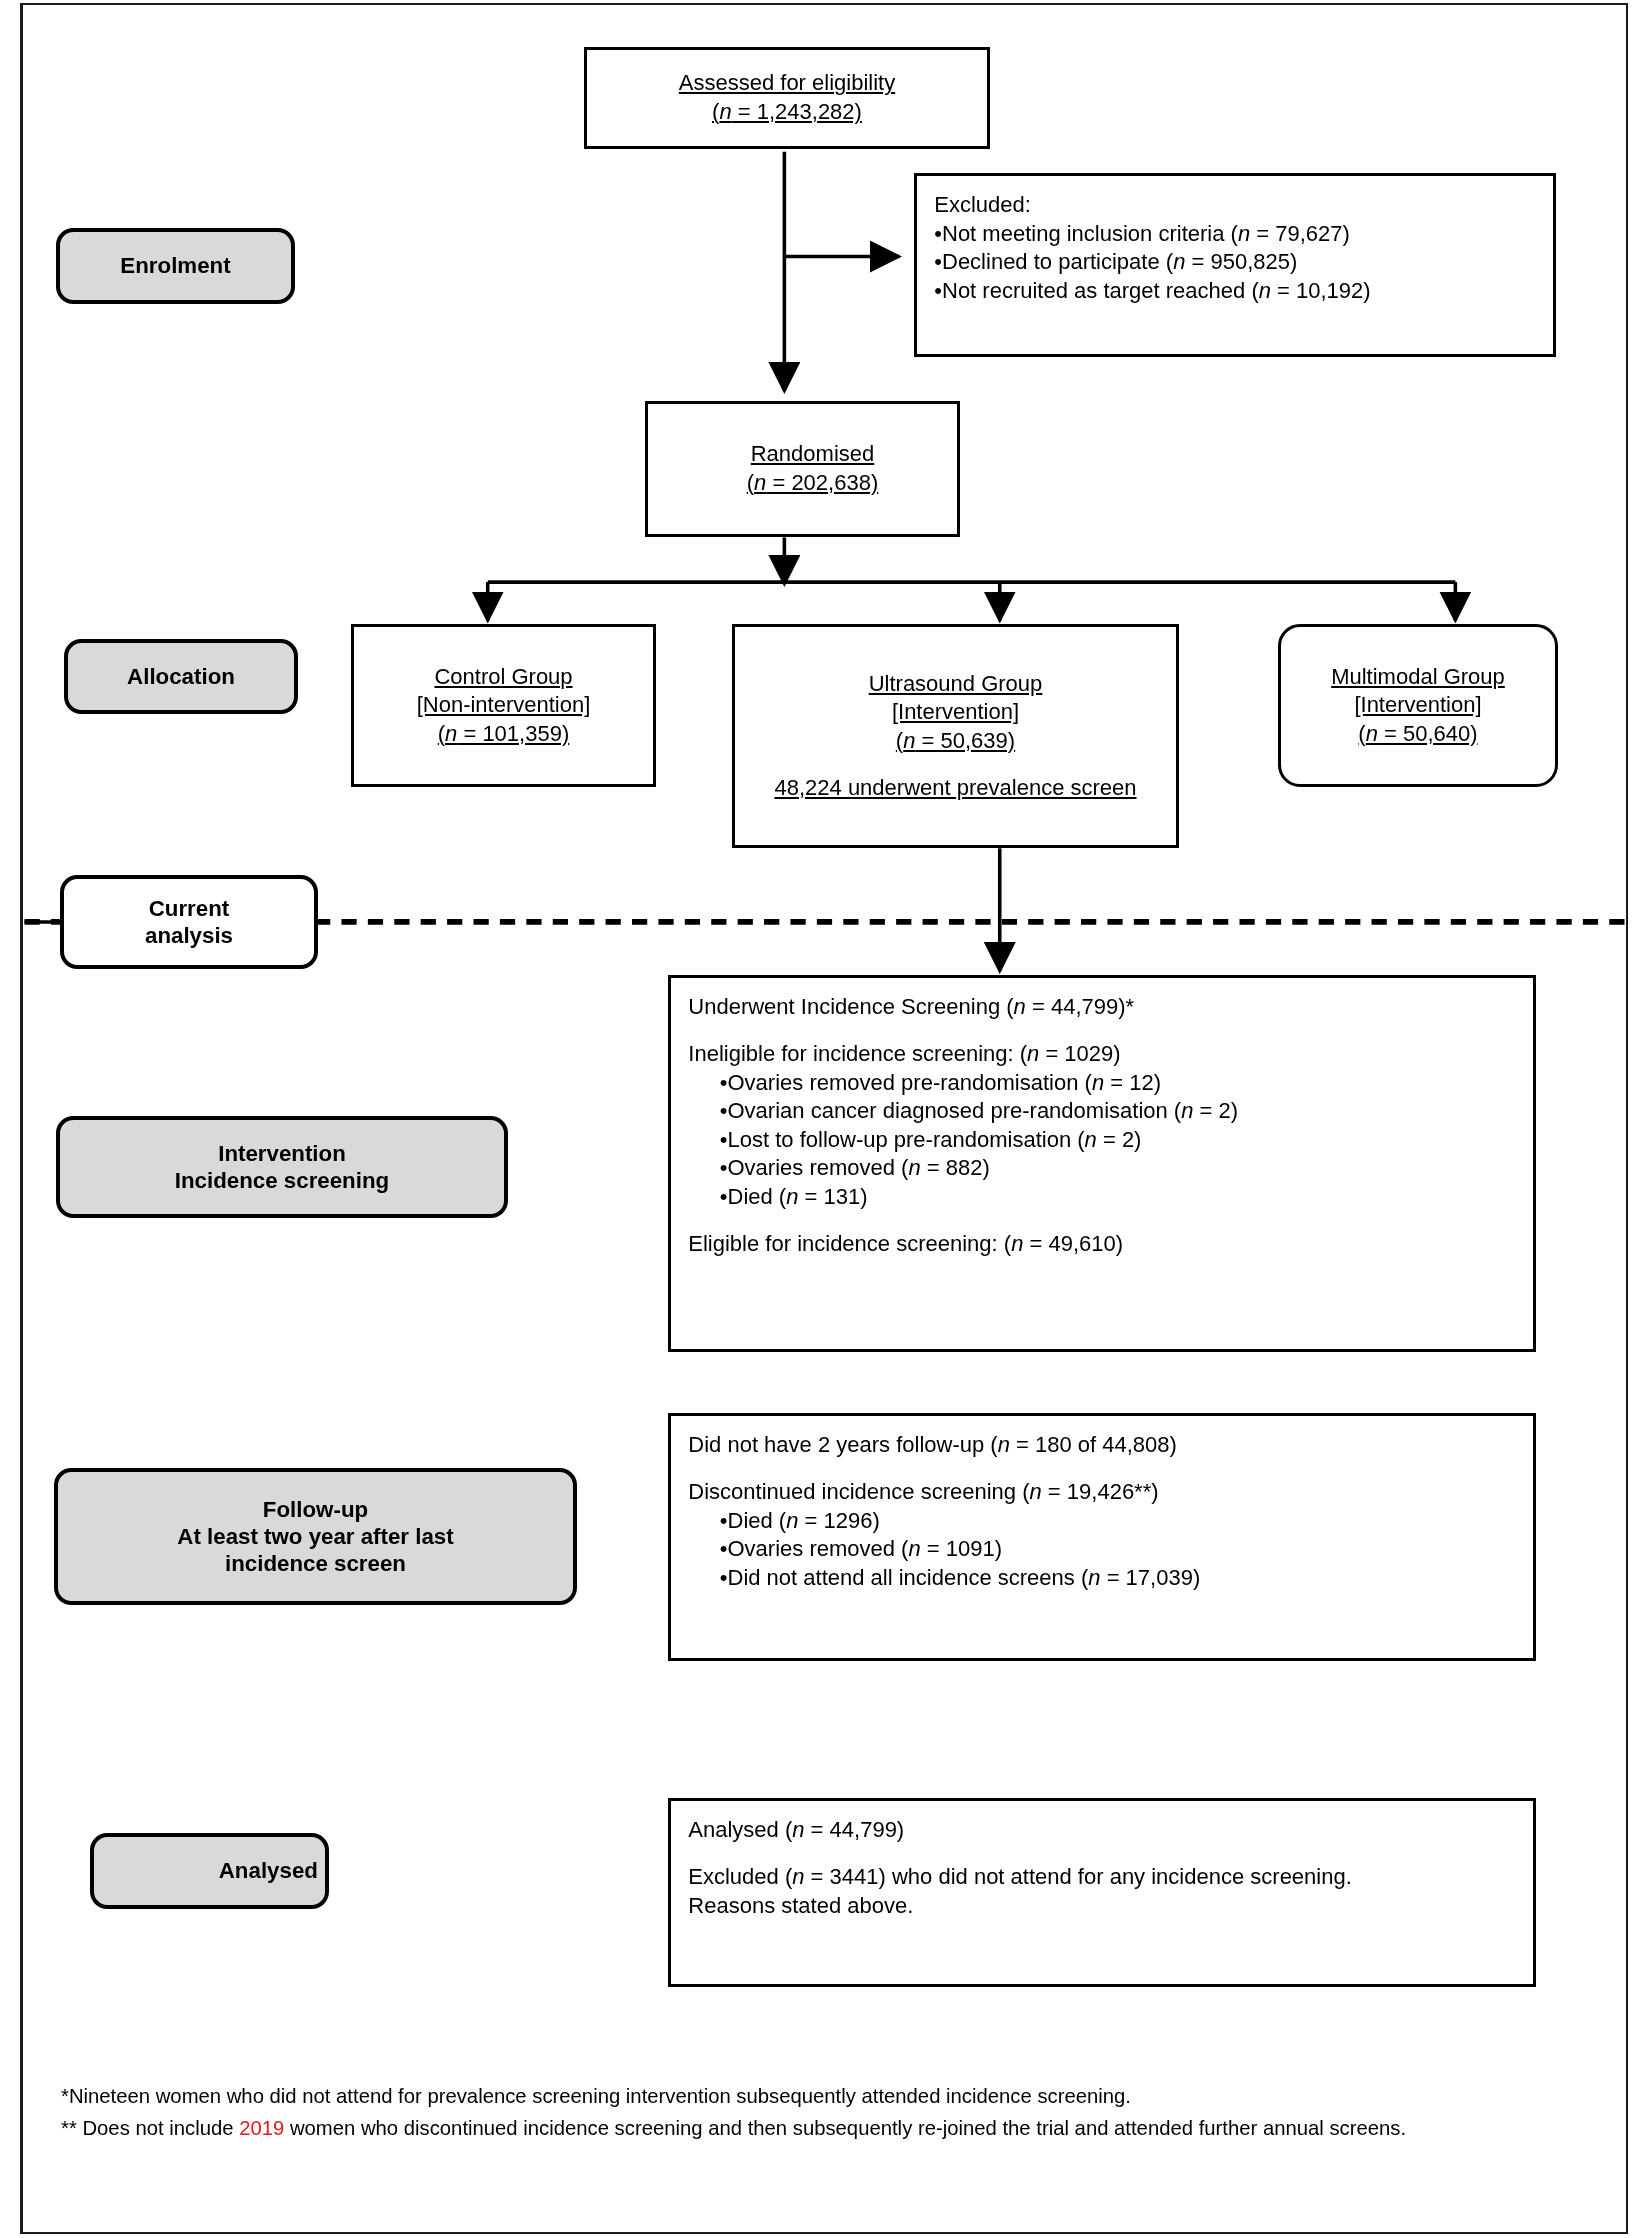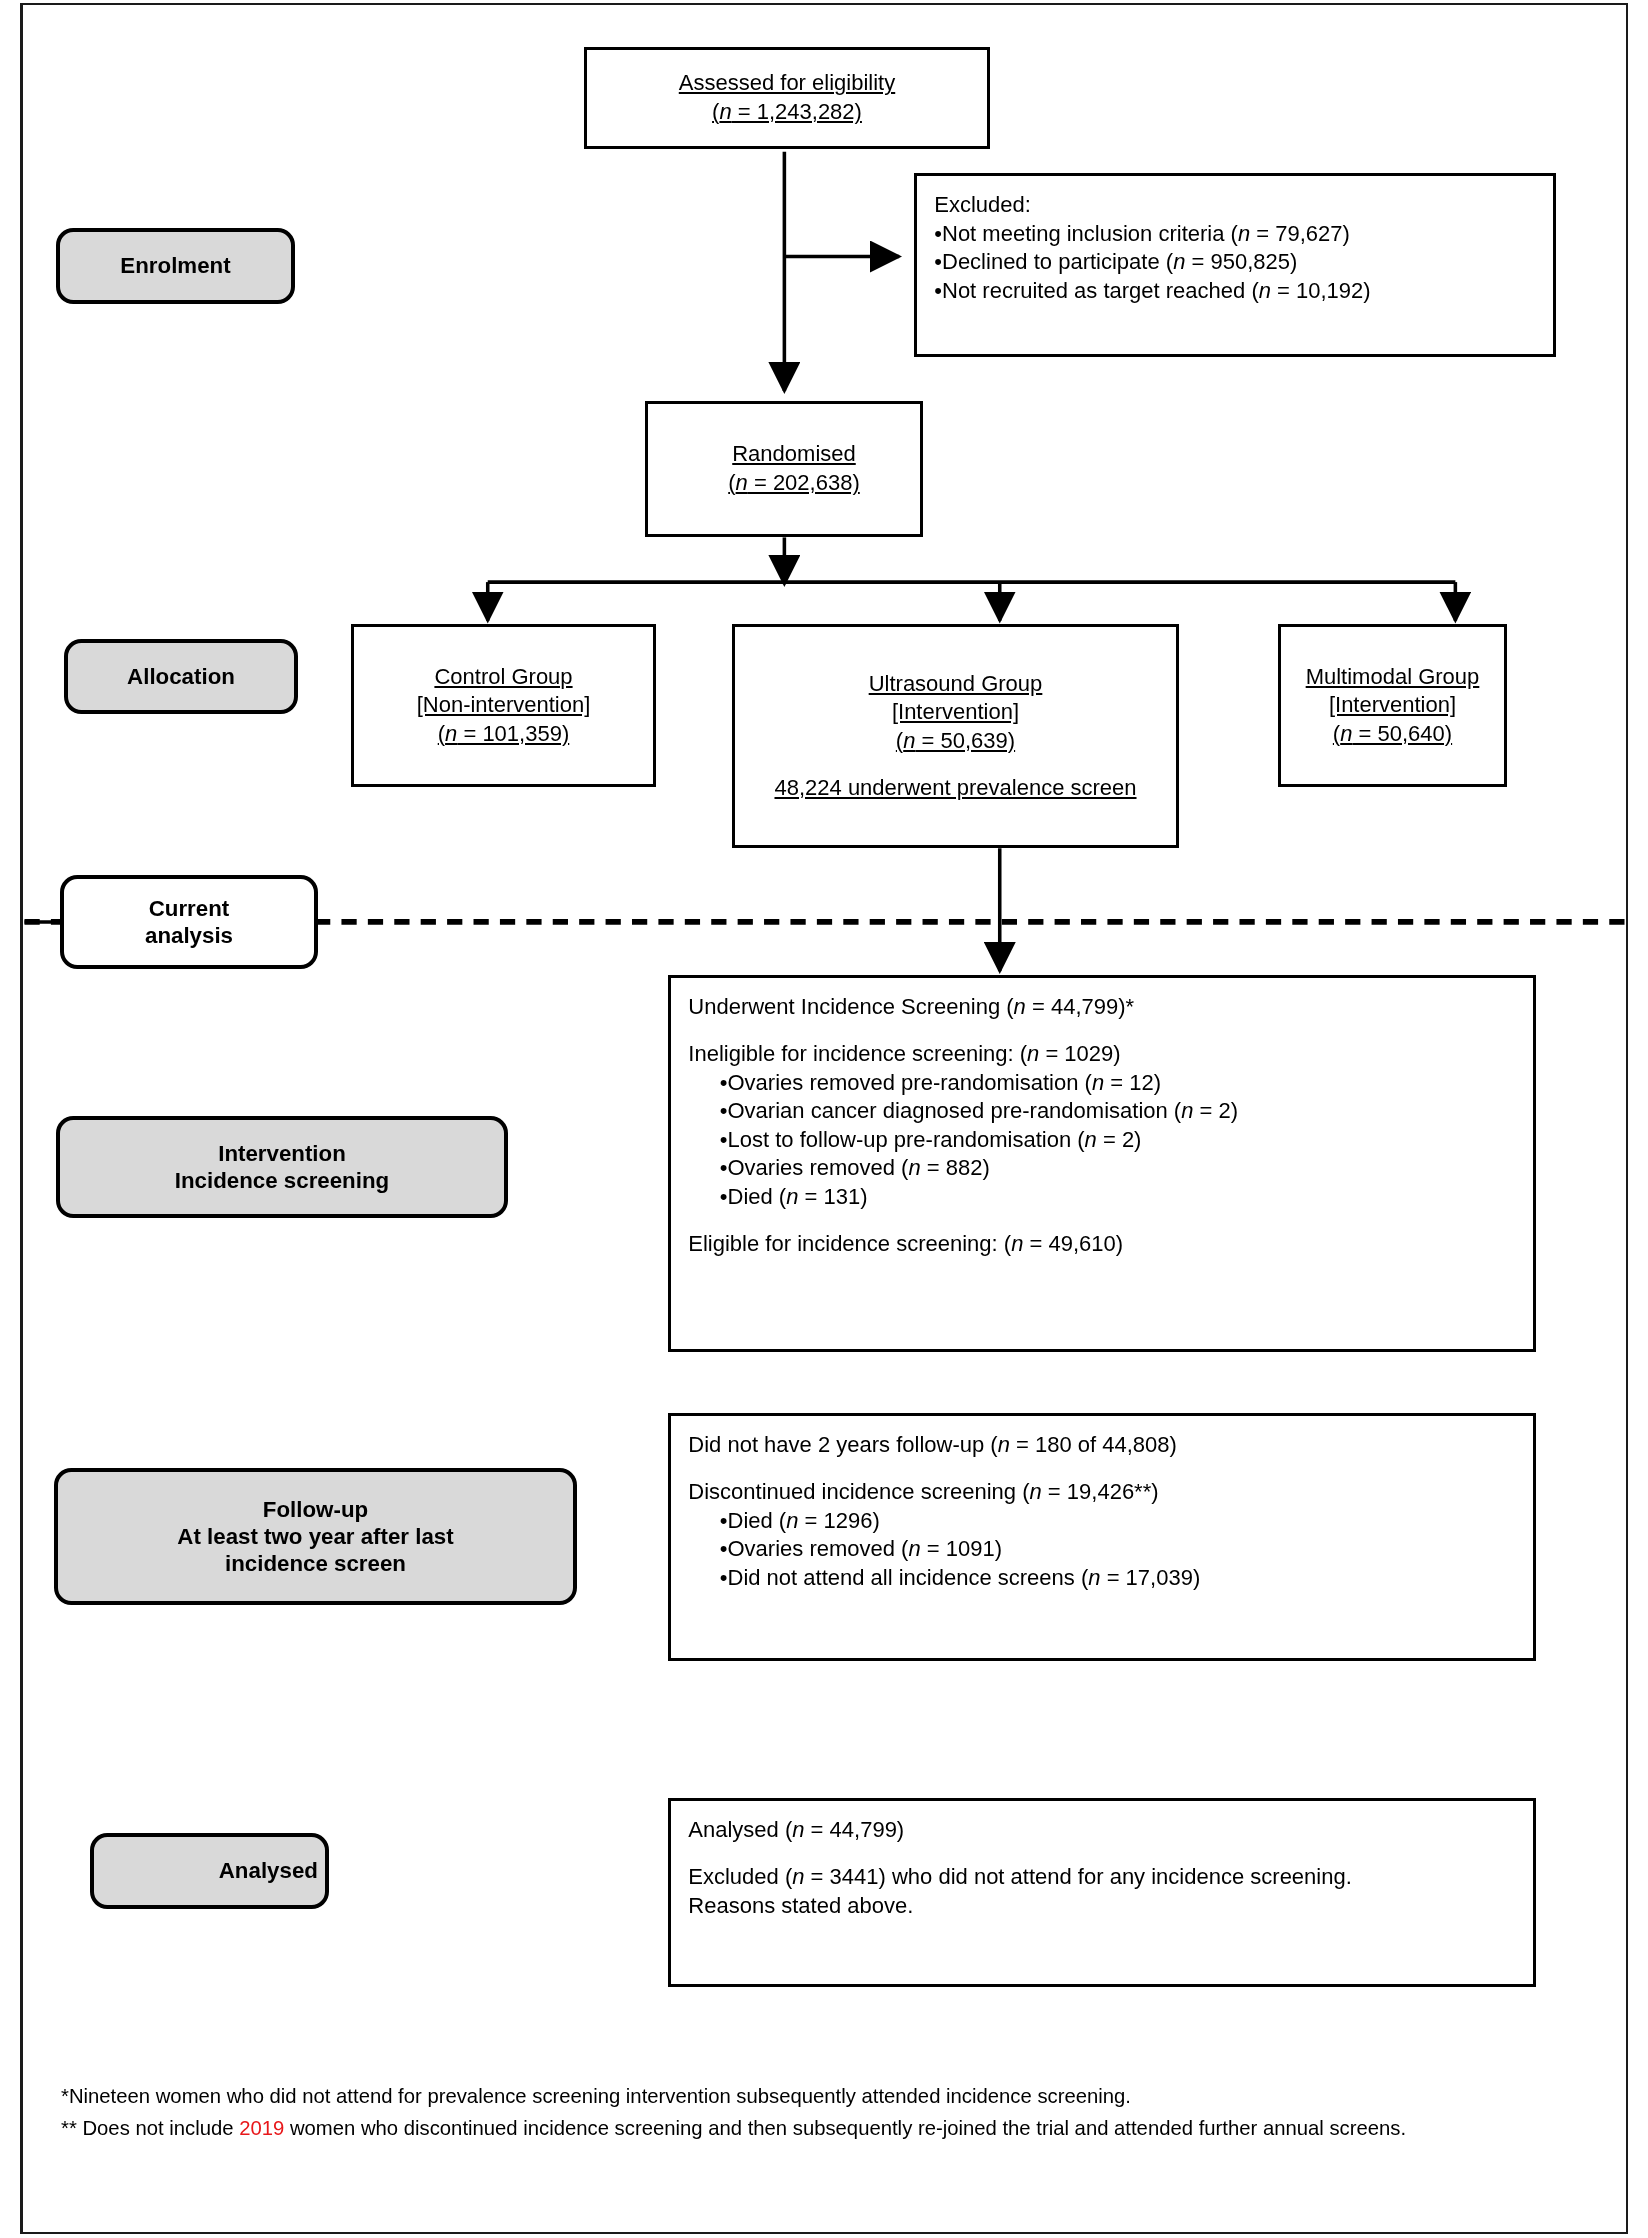--- a/index.html
+++ b/index.html
@@ -154,40 +154,40 @@
     <span class="ln">(<em class="n">n</em> = 1,243,282)</span>
   </div>
 
   <div class="box left" style="left:914px; top:173px; width:642px; height:184px;">
     <span class="ln">Excluded:</span>
     <span class="bullet">•Not meeting inclusion criteria (<em class="n">n</em> = 79,627)</span>
     <span class="bullet">•Declined to participate (<em class="n">n</em> = 950,825)</span>
     <span class="bullet">•Not recruited as target reached (<em class="n">n</em> = 10,192)</span>
   </div>
 
-  <div class="box center" style="left:645px; top:401px; width:278px; height:136px;padding-left:20px;">
+  <div class="box center" style="left:645px; top:401px; width:315px; height:136px;padding-left:20px;">
     <span class="ln">Randomised</span>
     <span class="ln">(<em class="n">n</em> = 202,638)</span>
   </div>
 
   <div class="box center" style="left:351px; top:624px; width:305px; height:163px;">
     <span class="ln">Control Group</span>
     <span class="ln">[Non-intervention]</span>
     <span class="ln">(<em class="n">n</em> = 101,359)</span>
   </div>
 
   <div class="box center" style="left:732px; top:624px; width:447px; height:224px;">
     <span class="ln">Ultrasound Group</span>
     <span class="ln">[Intervention]</span>
     <span class="ln">(<em class="n">n</em> = 50,639)</span>
     <span class="spacer"></span>
     <span class="ln" style="max-width:406px;">48,224 underwent prevalence screen</span>
   </div>
 
-  <div class="box center" style="left:1278px; top:624px; width:229px; height:163px;">
+  <div class="box center" style="left:1278px; top:624px; width:280px; height:163px;border-radius:22px;">
     <span class="ln">Multimodal Group</span>
     <span class="ln">[Intervention]</span>
     <span class="ln">(<em class="n">n</em> = 50,640)</span>
   </div>
 
   <div class="box left" style="left:668px; top:975px; width:868px; height:377px;">
     <span class="ln">Underwent Incidence Screening (<em class="n">n</em> = 44,799)*</span>
     <span class="spacer"></span>
     <span class="ln">Ineligible for incidence screening: (<em class="n">n</em> = 1029)</span>
     <span class="bullet indent">•Ovaries removed pre-randomisation (<em class="n">n</em> = 12)</span>

